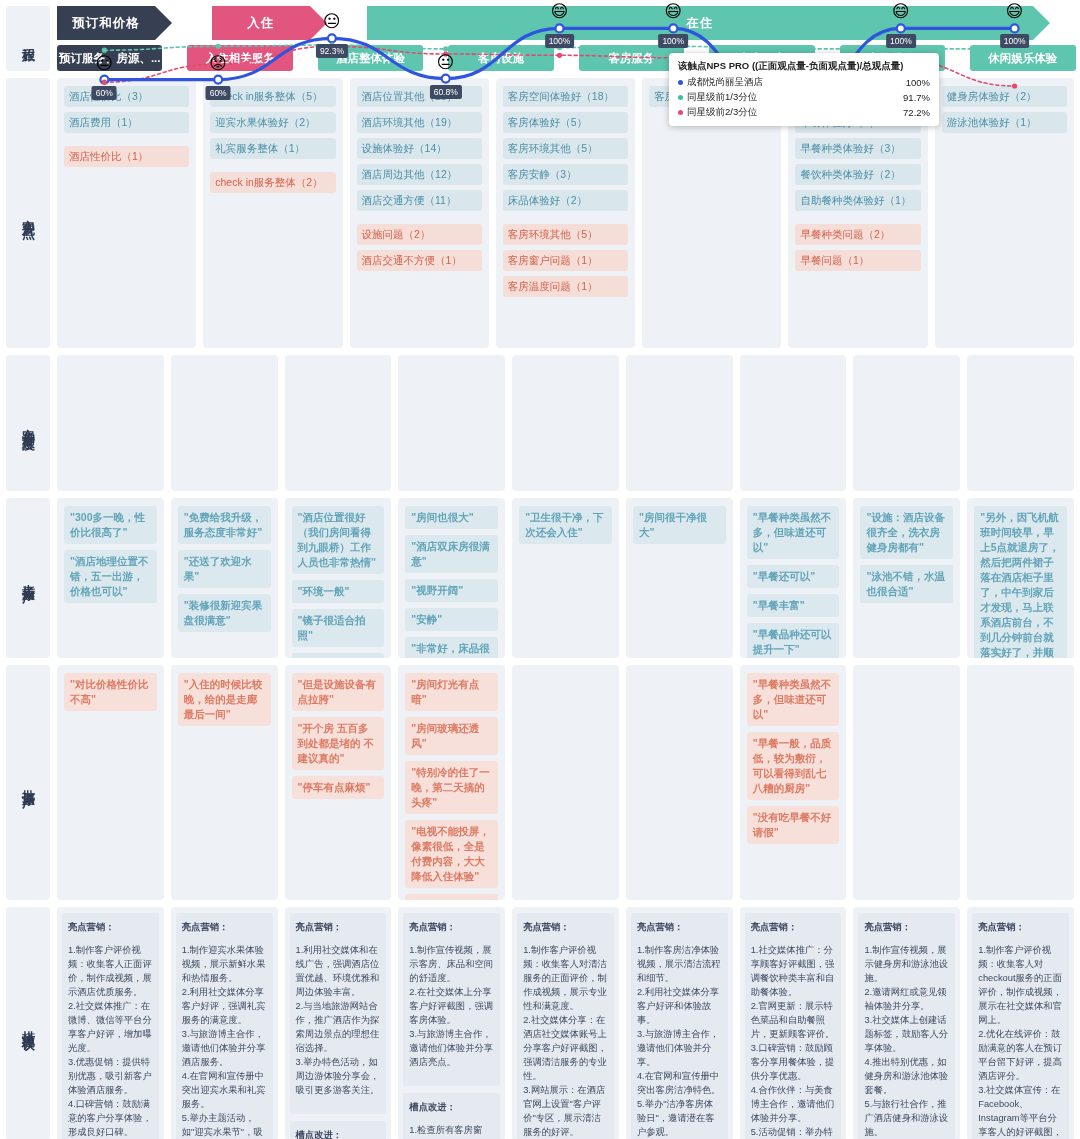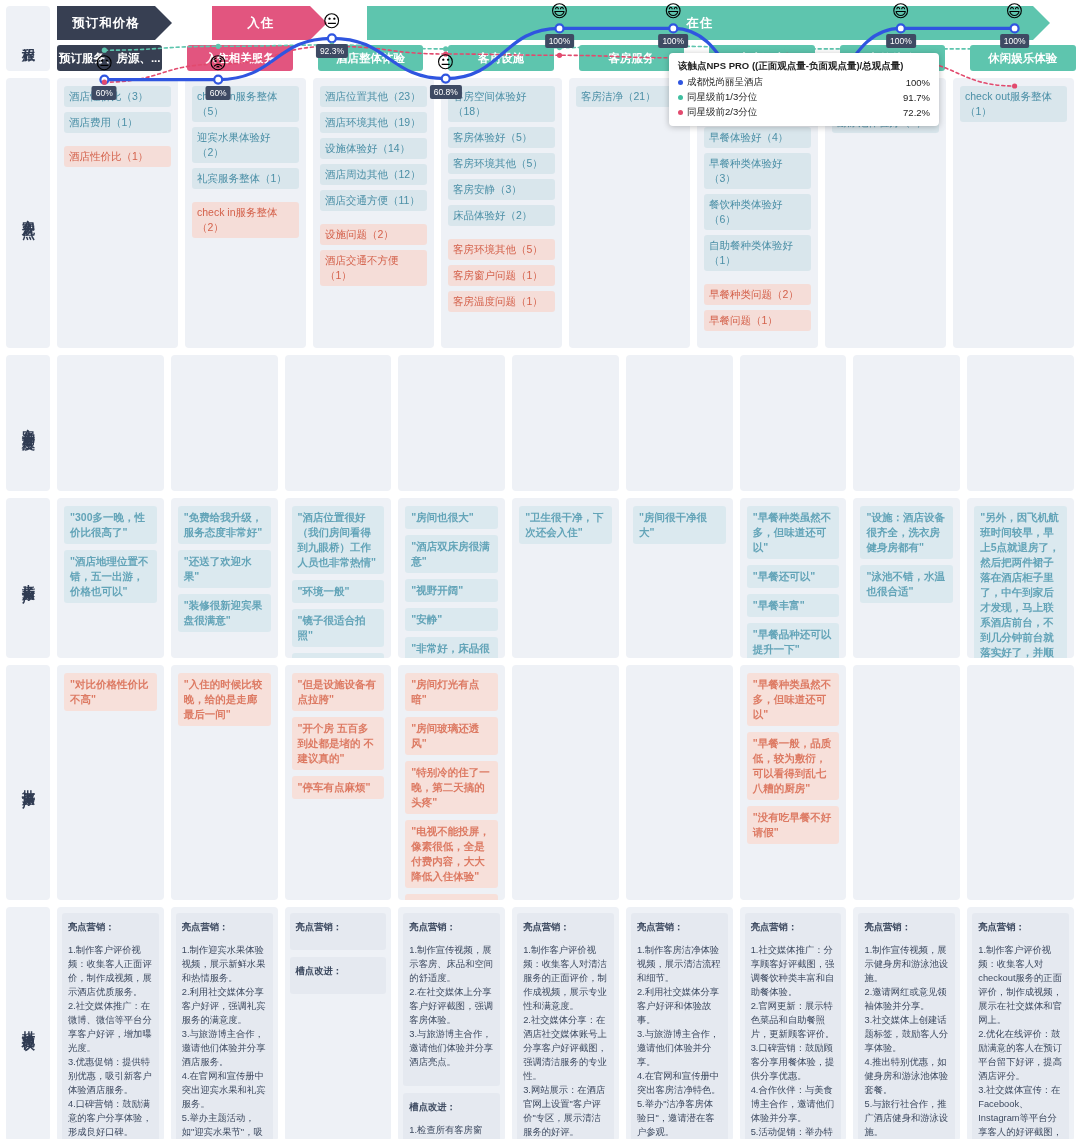--- a/index.html
+++ b/index.html
@@ -162,23 +162,22 @@
   </div>
 
   <div class="row op-row">
     <div class="rowlabel">客户观点</div>
     <div class="rowbody" id="opinions-body">
         <div class="cell"><span class="tag pos">酒店性价比（3）</span><span class="tag pos">酒店费用（1）</span><div class="gap"></div><span class="tag neg">酒店性价比（1）</span></div>
         <div class="cell"><span class="tag pos">check in服务整体（5）</span><span class="tag pos">迎宾水果体验好（2）</span><span class="tag pos">礼宾服务整体（1）</span><div class="gap"></div><span class="tag neg">check in服务整体（2）</span></div>
         <div class="cell"><span class="tag pos">酒店位置其他（23）</span><span class="tag pos">酒店环境其他（19）</span><span class="tag pos">设施体验好（14）</span><span class="tag pos">酒店周边其他（12）</span><span class="tag pos">酒店交通方便（11）</span><div class="gap"></div><span class="tag neg">设施问题（2）</span><span class="tag neg">酒店交通不方便（1）</span></div>
         <div class="cell"><span class="tag pos">客房空间体验好（18）</span><span class="tag pos">客房体验好（5）</span><span class="tag pos">客房环境其他（5）</span><span class="tag pos">客房安静（3）</span><span class="tag pos">床品体验好（2）</span><div class="gap"></div><span class="tag neg">客房环境其他（5）</span><span class="tag neg">客房窗户问题（1）</span><span class="tag neg">客房温度问题（1）</span></div>
         <div class="cell"><span class="tag pos">客房洁净（21）</span></div>
-        <div class="cell"><span class="tag pos">早餐味道体验好（5）</span><span class="tag pos">早餐体验好（4）</span><span class="tag pos">早餐种类体验好（3）</span><span class="tag pos">餐饮种类体验好（6）</span><span class="tag pos">自助餐种类体验好（1）</span><div class="gap"></div><span class="tag neg">早餐种类问题（2）</span><span class="tag neg">早餐问题（1）</span></div>
+        <div class="cell"><span class="tag pos">早餐味道体验好（5）</span><span class="tag pos">早餐体验好（4）</span><span class="tag pos">早餐种类体验好（3）</span><span class="tag pos">餐饮种类体验好（2）</span><span class="tag pos">自助餐种类体验好（1）</span><div class="gap"></div><span class="tag neg">早餐种类问题（2）</span><span class="tag neg">早餐问题（1）</span></div>
         <div class="cell"><span class="tag pos">健身房体验好（2）</span><span class="tag pos">游泳池体验好（1）</span></div>
-        <div class="cell"><span class="tag pos">check out服务整体（1）</span></div>
       </div>
   </div>
 
   <div class="row sat-row chart-row">
     <div class="rowlabel">客户满意度</div>
     <div class="rowbody" id="sat-body">
         <div class="cell"></div>
         <div class="cell"></div>
         <div class="cell"></div>
         <div class="cell"></div>
@@ -365,20 +364,23 @@
 3.与旅游博主合作，邀请他们体验并分享酒店服务。
 4.在官网和宣传册中突出迎宾水果和礼宾服务。
 5.举办主题活动，如"迎宾水果节"，吸引新老客户参与。</div>
             </div>
           </div>
         </div>
         <div class="cell">
           <div class="sug">
             <div class="sug-block">
               <div class="sug-head">亮点营销：</div>
+              <div class="sug-body">1.利用社交媒体和在线广告，强调酒店位置优越、环境优雅和周边体验丰富。
+2.与当地旅游网站合作，推广酒店作为探索周边景点的理想住宿选择。
+3.举办特色活动，如周边游体验分享会，吸引更多游客关注。</div>
             </div>
             <div class="sug-block">
               <div class="sug-head">槽点改进：</div>
             </div>
           </div>
         </div>
         <div class="cell">
           <div class="sug">
             <div class="sug-block">
               <div class="sug-head">亮点营销：</div>

